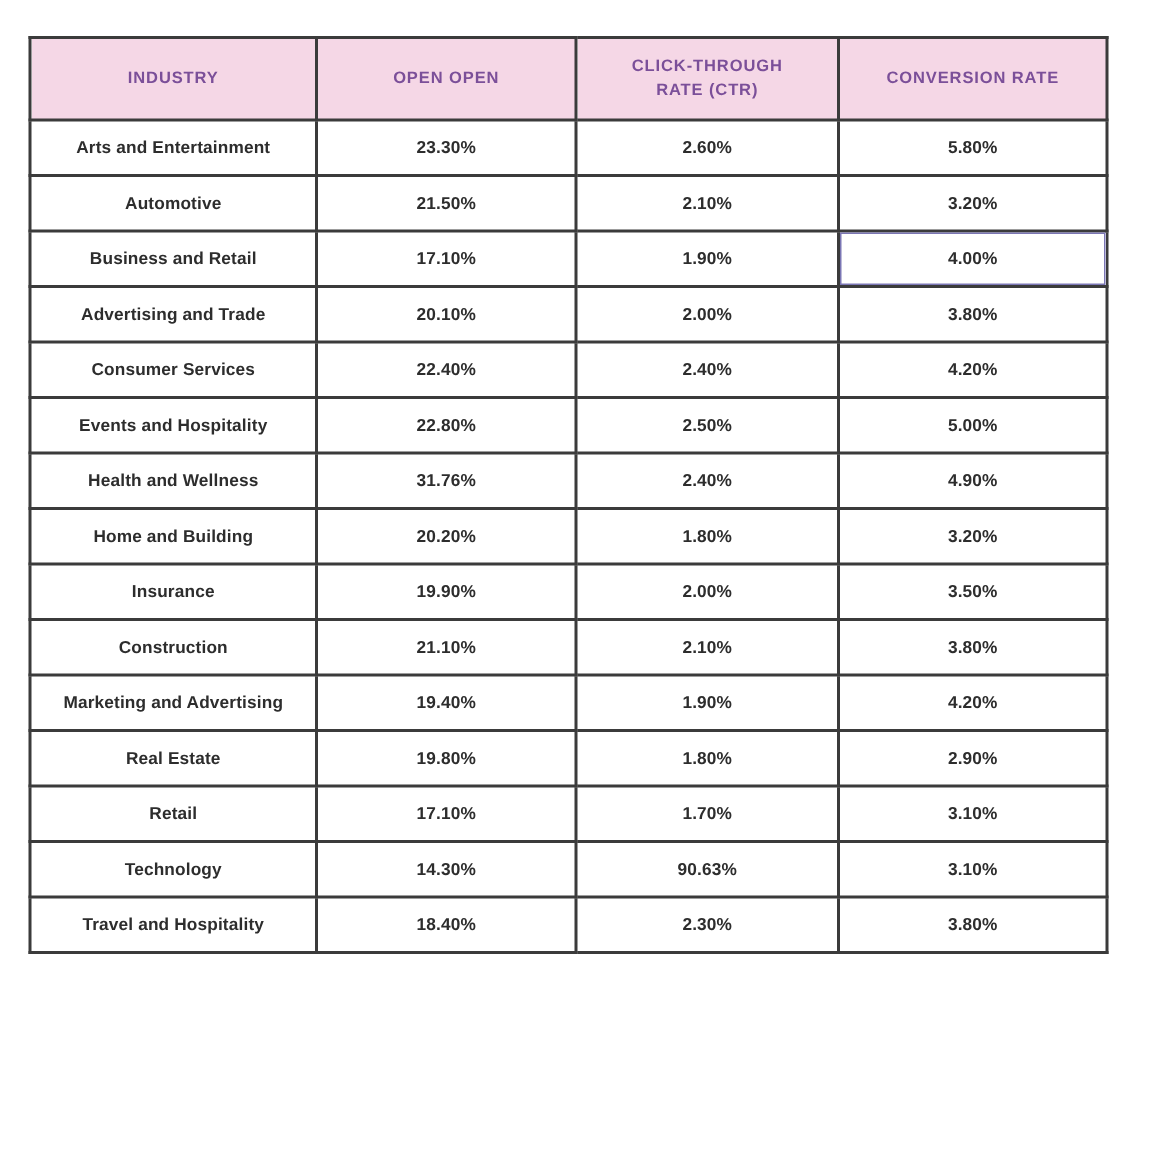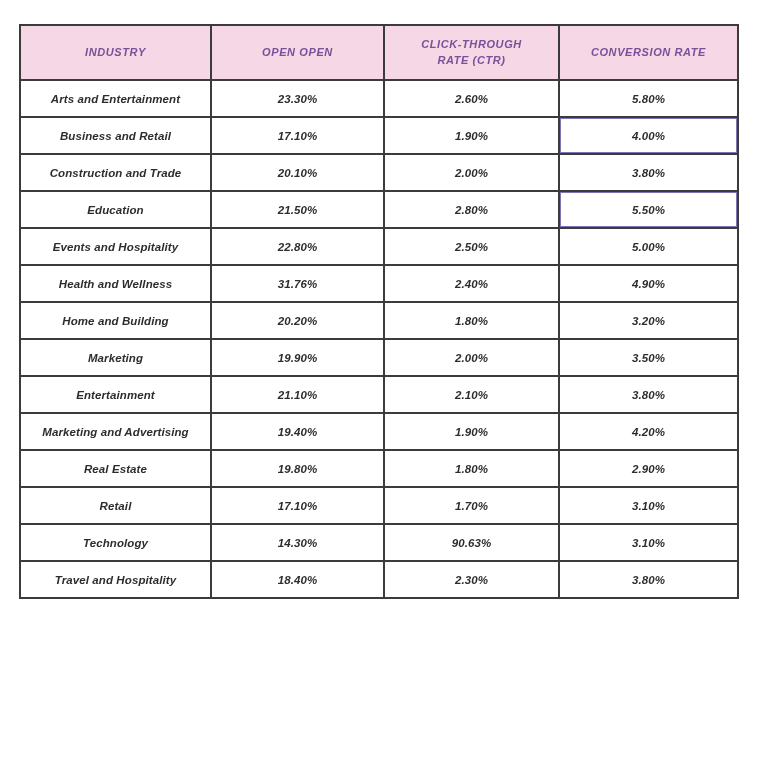--- a/index.html
+++ b/index.html
@@ -8,21 +8,20 @@
     background: var(--page_bg, #ffffff);
     width: 768px;
     height: 768px;
     font-family: "Liberation Sans", sans-serif;
     overflow: hidden;
   }
   .canvas {
     position: absolute;
     left: 19px;
     top: 24px;
-    font-style: italic;
   }
   table.benchmark {
     border-collapse: collapse;
     table-layout: fixed;
     background: var(--row_bg, #ffffff);
   }
   table.benchmark th,
   table.benchmark td {
     border: 2px solid var(--grid_border, #3b3b3b);
     text-align: center;
@@ -84,63 +83,69 @@
         </tr>
     </thead>
     <tbody>
         <tr>
           <td>Arts and Entertainment</td>
           <td>23.30%</td>
           <td>2.60%</td>
           <td>5.80%</td>
         </tr>
         <tr>
+          <td>Automotive</td>
+          <td>21.50%</td>
+          <td>2.10%</td>
+          <td>3.20%</td>
+        </tr>
+        <tr>
           <td>Business and Retail</td>
           <td>17.10%</td>
           <td>1.90%</td>
           <td class="selected">4.00%</td>
         </tr>
         <tr>
-          <td>Construction and Trade</td>
+          <td>Advertising and Trade</td>
           <td>20.10%</td>
           <td>2.00%</td>
           <td>3.80%</td>
         </tr>
         <tr>
-          <td>Education</td>
-          <td>21.50%</td>
-          <td>2.80%</td>
-          <td class="selected">5.50%</td>
+          <td>Consumer Services</td>
+          <td>22.40%</td>
+          <td>2.40%</td>
+          <td>4.20%</td>
         </tr>
         <tr>
           <td>Events and Hospitality</td>
           <td>22.80%</td>
           <td>2.50%</td>
           <td>5.00%</td>
         </tr>
         <tr>
           <td>Health and Wellness</td>
           <td>31.76%</td>
           <td>2.40%</td>
           <td>4.90%</td>
         </tr>
         <tr>
           <td>Home and Building</td>
           <td>20.20%</td>
           <td>1.80%</td>
           <td>3.20%</td>
         </tr>
         <tr>
-          <td>Marketing</td>
+          <td>Insurance</td>
           <td>19.90%</td>
           <td>2.00%</td>
           <td>3.50%</td>
         </tr>
         <tr>
-          <td>Entertainment</td>
+          <td>Construction</td>
           <td>21.10%</td>
           <td>2.10%</td>
           <td>3.80%</td>
         </tr>
         <tr>
           <td>Marketing and Advertising</td>
           <td>19.40%</td>
           <td>1.90%</td>
           <td>4.20%</td>
         </tr>

